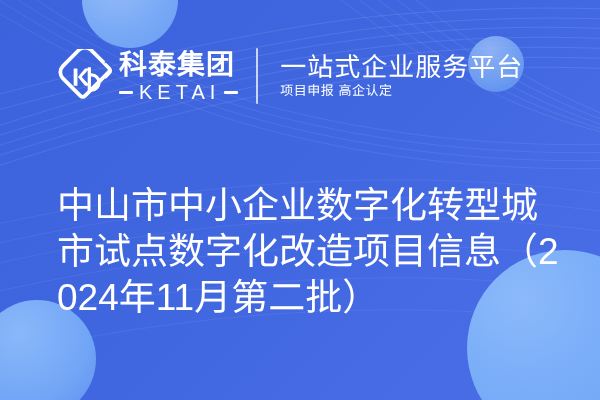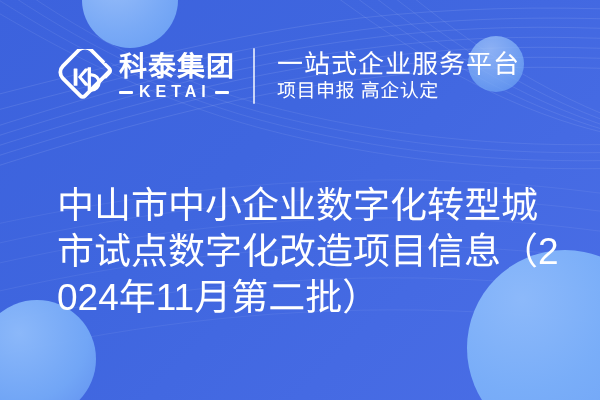--- a/index.html
+++ b/index.html
@@ -115,22 +115,22 @@
   }
   .logo-dash {
     display: block;
     height: 3px;
     width: 14px;
     background: #ffffff;
     border-radius: 1px;
   }
   .logo-en {
     color: #ffffff;
-    font-size: 16px;
-    font-weight: bold;
+    font-size: 20px;
+    font-weight: normal;
     letter-spacing: 5px;
     line-height: 1;
     margin: 0 4px 0 6px;
     white-space: nowrap;
   }
 
   .divider {
     width: 2px;
     height: 56px;
     background: rgba(255,255,255,.72);
@@ -146,21 +146,21 @@
   }
   .slogan-main {
     color: #ffffff;
     font-size: 26px;
     line-height: 1.15;
     letter-spacing: 1px;
     white-space: nowrap;
   }
   .slogan-sub {
     color: #ffffff;
-    font-size: 19px;
+    font-size: 13px;
     line-height: 1.2;
     letter-spacing: .5px;
     white-space: nowrap;
   }
 
   
   .title {
     position: absolute;
     left: 57px;
     top: 158px;

